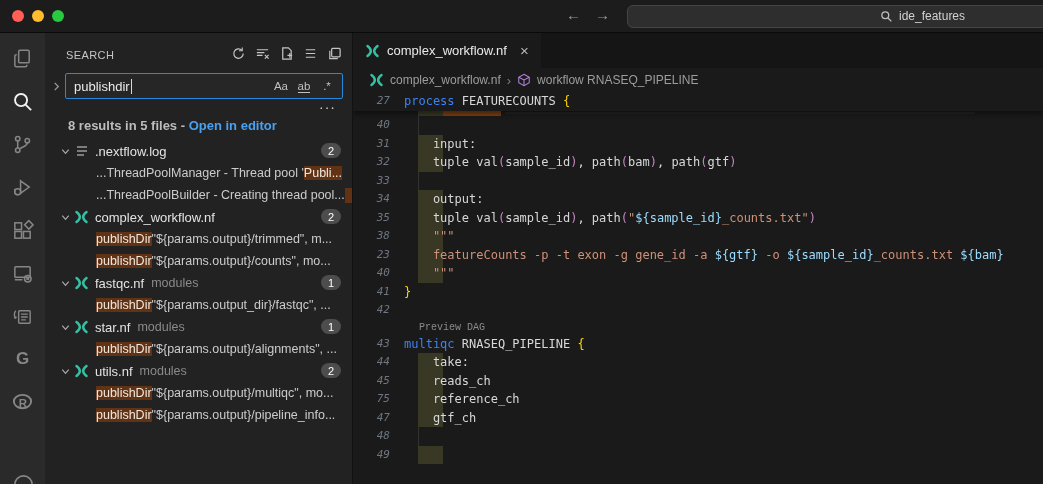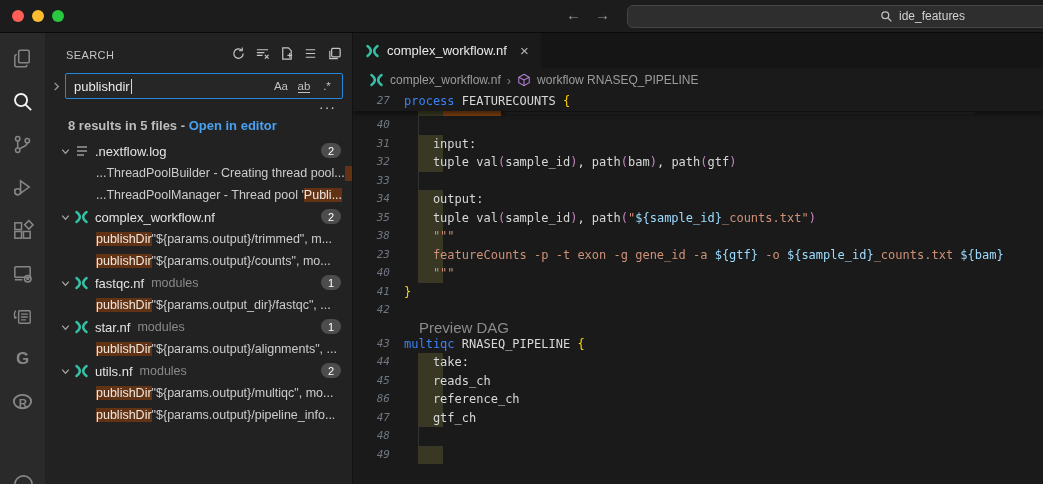--- a/index.html
+++ b/index.html
@@ -72,21 +72,21 @@
   .crow { position:relative; height:18.5px; line-height:18.5px; display:flex; }
   .ln { width:51px; flex:none; text-align:right; color:#6e7681; font-size:11px; padding-right:14px; font-family:"DejaVu Sans Mono",monospace;font-style:italic; }
   .ctext { white-space:pre; position:relative; z-index:1; }
   .guide::before { content:""; position:absolute; left:65px; top:0; bottom:0; width:1px; background:#323232; }
   .iblock { position:absolute; left:65px; top:0; width:25px; height:100%; background:#383824; }
   .sticky { position:relative; z-index:3; background:#1a1a1a; box-shadow:0 3px 5px rgba(0,0,0,.45); height:19px; }
   .sliver { position:relative; height:5px; overflow:hidden; }
   .sl-olive { position:absolute; left:65px; top:0; width:25px; height:5px; background:#383824; }
   .sl-orange { position:absolute; left:90px; top:0; width:58px; height:5px; background:#7c3f12; }
   .sl-faint { position:absolute; left:152px; top:1px; width:470px; height:2px; background:rgba(255,255,255,.05); }
-  .lensrow { height:15px; line-height:15px; padding-left:66px; font-family:Liberation Sans, sans-serif; font-size:15px; color:#8b8b8b; }
+  .lensrow { height:15px; line-height:15px; padding-left:66px; font-family:Liberation Mono, monospace; font-size:10px; color:#8b8b8b; }
 
   .tok-kw{color:#3b82f6;} .tok-fg{color:#d8d8d8;} .tok-str{color:#ce9178;}
   .tok-interp{color:#9cdcfe;} .tok-brace{color:#ffd700;} .tok-paren{color:#c586c0;}
 
   .nf-svg { width:15px; height:14px; }
   .log-svg { width:14px; height:12px; }
 </style>
 </head>
 <body>
 
@@ -239,26 +239,26 @@
           </span>
           <span class="ficon">
             <svg class="log-svg" viewBox="0 0 14 12" stroke="#9a9a9a" stroke-width="1.4">
               <path d="M2 2 h10 M2 6 h10 M2 10 h7"></path>
             </svg>
           </span>
           <span class="fname">.nextflow.log</span>
           <span class="badge">2</span>
         </div>
         <div class="trow match">
+          <span>...ThreadPoolManager - Thread pool '</span>
+          <span class="seg-hl">Publi...</span>
+        </div>
+        <div class="trow match">
           <span>...ThreadPoolBuilder - Creating thread pool...</span>
           <span class="seg-block"></span>
-        </div>
-        <div class="trow match">
-          <span>...ThreadPoolManager - Thread pool '</span>
-          <span class="seg-hl">Publi...</span>
         </div>
         <div class="trow file">
           <span class="chev">
             <svg viewBox="0 0 12 12" fill="none" stroke="currentColor" stroke-width="1.4">
               <path d="M2.5 4 L6 8 L9.5 4"></path>
             </svg>
           </span>
           <span class="ficon">
             <svg class="nf-svg" viewBox="0 0 18 16" fill="none" stroke="#35bfa4" stroke-width="3" stroke-linecap="round">
               <path d="M3 2 Q11 8 3 14"></path>
@@ -441,21 +441,21 @@
             <span class="ln">44</span>
             <span class="ctext"><span class="tok-fg">    take:</span></span>
           </div>
           <div class="crow guide">
             <span class="iblock"></span>
             <span class="ln">45</span>
             <span class="ctext"><span class="tok-fg">    reads_ch</span></span>
           </div>
           <div class="crow guide">
             <span class="iblock"></span>
-            <span class="ln">86</span>
+            <span class="ln">75</span>
             <span class="ctext"><span class="tok-fg">    reference_ch</span></span>
           </div>
           <div class="crow guide">
             <span class="iblock"></span>
             <span class="ln">47</span>
             <span class="ctext"><span class="tok-fg">    gtf_ch</span></span>
           </div>
           <div class="crow guide">
             <span class="ln">48</span>
             <span class="ctext"></span>

